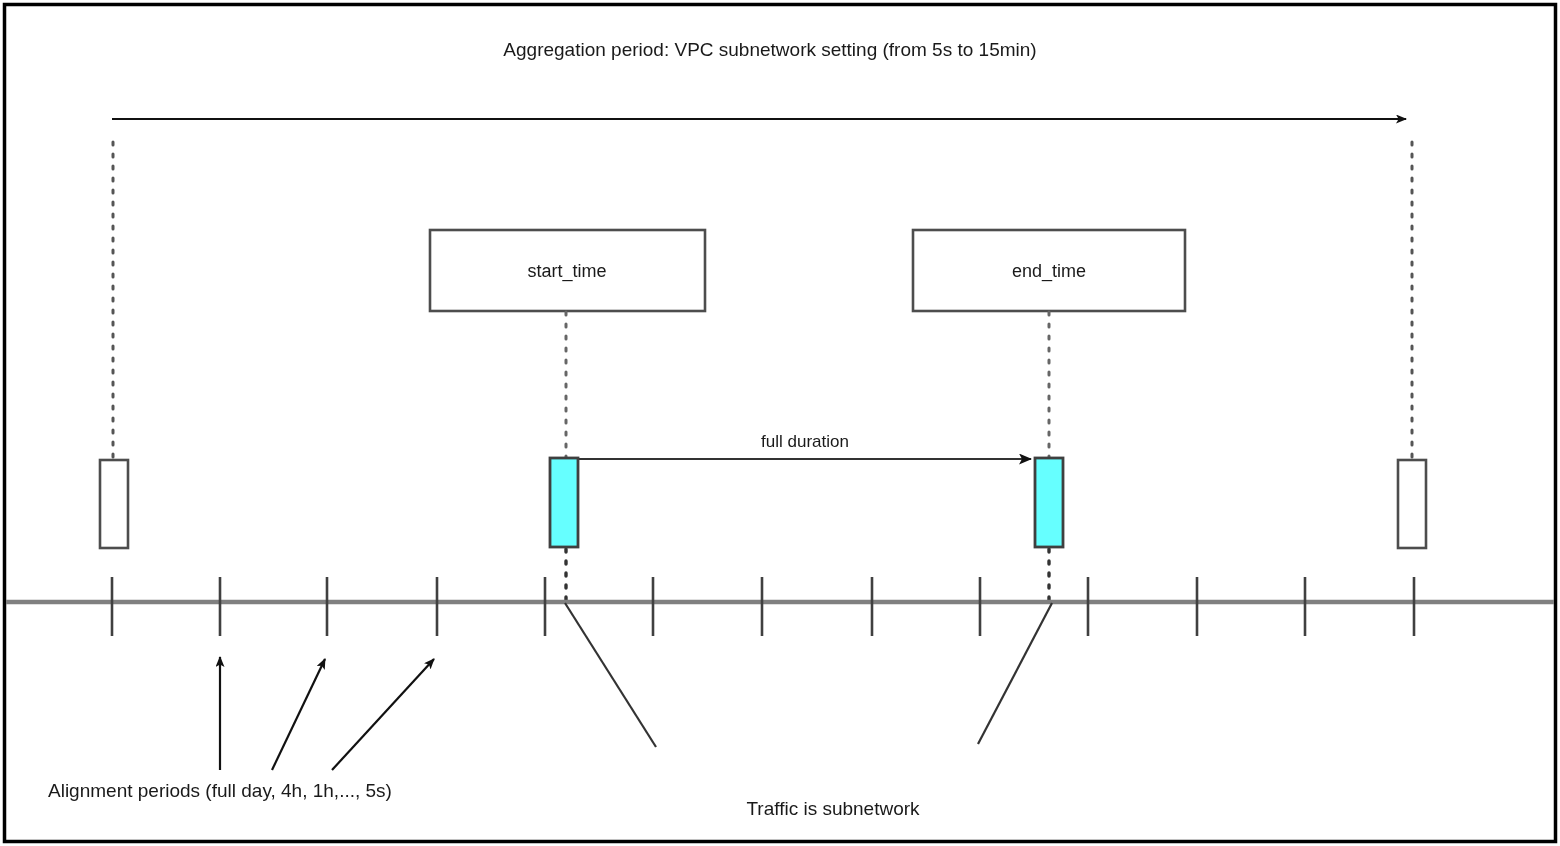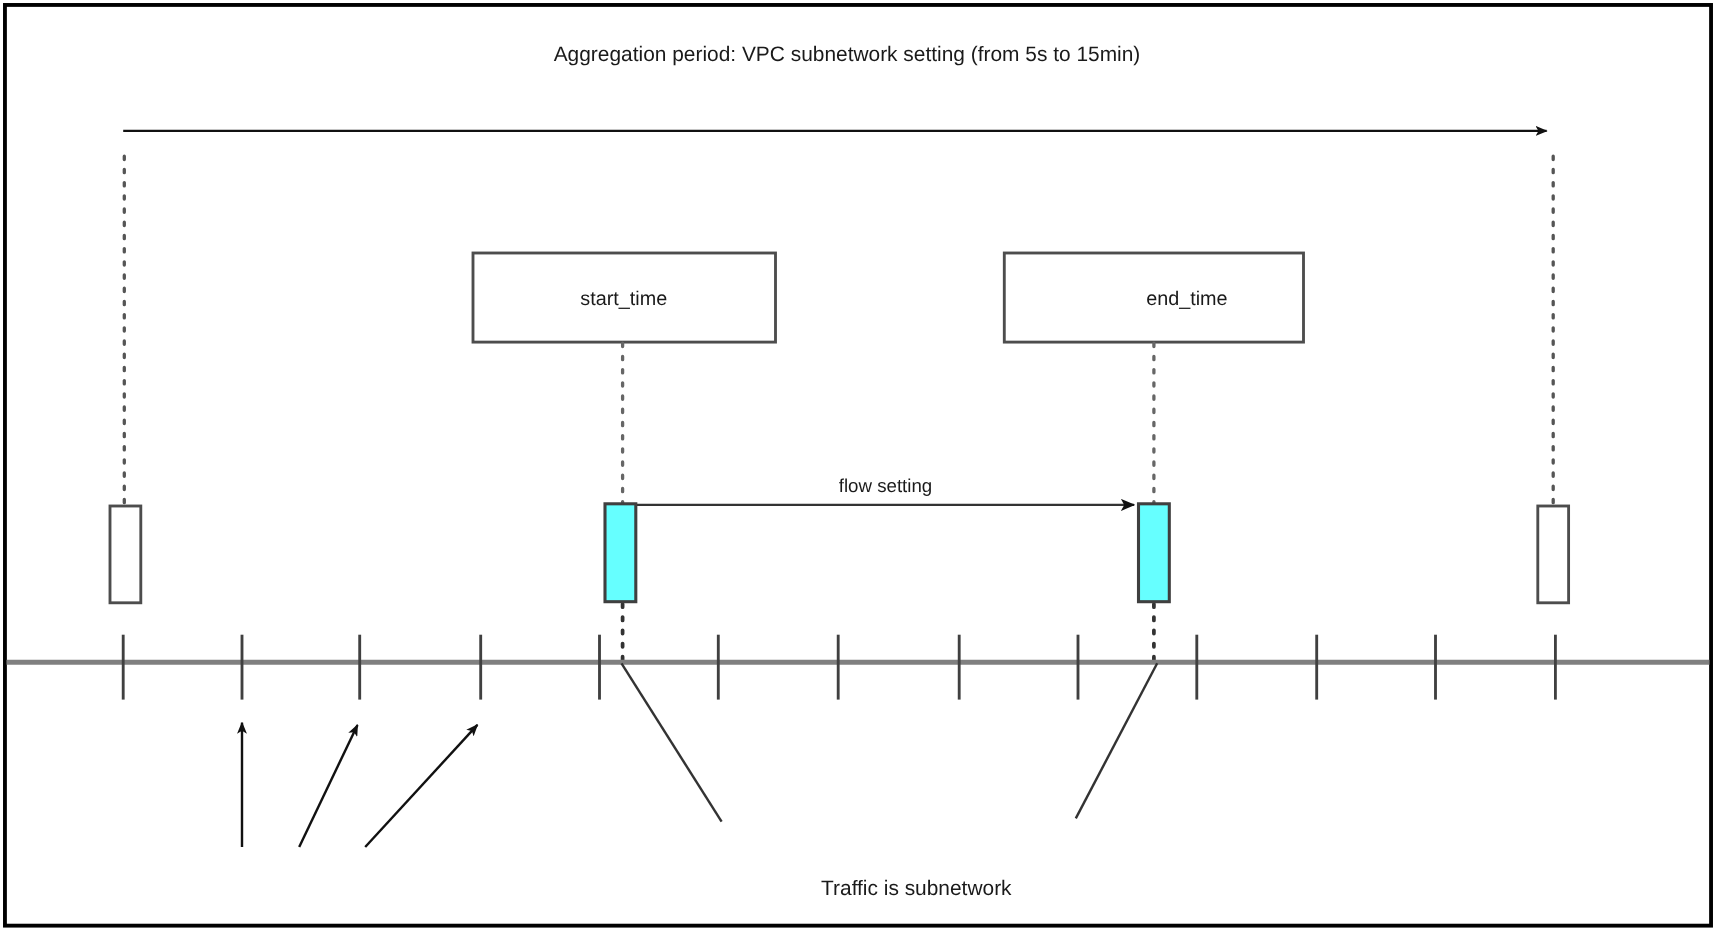--- a/index.html
+++ b/index.html
@@ -39,21 +39,21 @@
   #title-text {
     font-size: 19px;
     left: 770px;
     top: 38px;
   }
   .box-label {
     font-size: 18px;
     font-weight: normal;
   }
   #start-time-label { left: 567px; top: 260px; }
-  #end-time-label   { left: 1049px; top: 260px; margin-left: 30px; }
+  #end-time-label   { left: 1049px; top: 260px; }
   #flow-duration-label {
     font-size: 17px;
     left: 805px;
     top: 431px;
   }
   #bytes-packets-label {
     font-size: 19px;
     font-weight: bold;
     left: 806px;
     top: 492px;
@@ -136,23 +136,24 @@
     <line x1="565" y1="603" x2="656" y2="747" stroke="#333333" stroke-width="2.2"></line>
     <line x1="1052" y1="603" x2="978" y2="744" stroke="#333333" stroke-width="2.2"></line>
   </svg>
 
   <div class="txt txt-center" id="title-text">Aggregation period: VPC subnetwork setting (from 5s to 15min)</div>
 
   <div class="txt txt-center box-label" id="start-time-label">start_time</div>
 
   <div class="txt txt-center box-label" id="end-time-label">end_time</div>
 
-  <div class="txt txt-center" id="flow-duration-label">flow setting</div>
+  <div class="txt txt-center" id="flow-duration-label">full duration</div>
 
 
+  <div class="txt" id="alignment-periods-label">Alignment periods (full day, 4h, 1h,..., 5s)</div>
 
   <div class="txt txt-center" id="traffic-note-label">
     <div>Traffic is subnetwork</div>
     
     
   </div>
 
 </div>
 
 </body></html>

